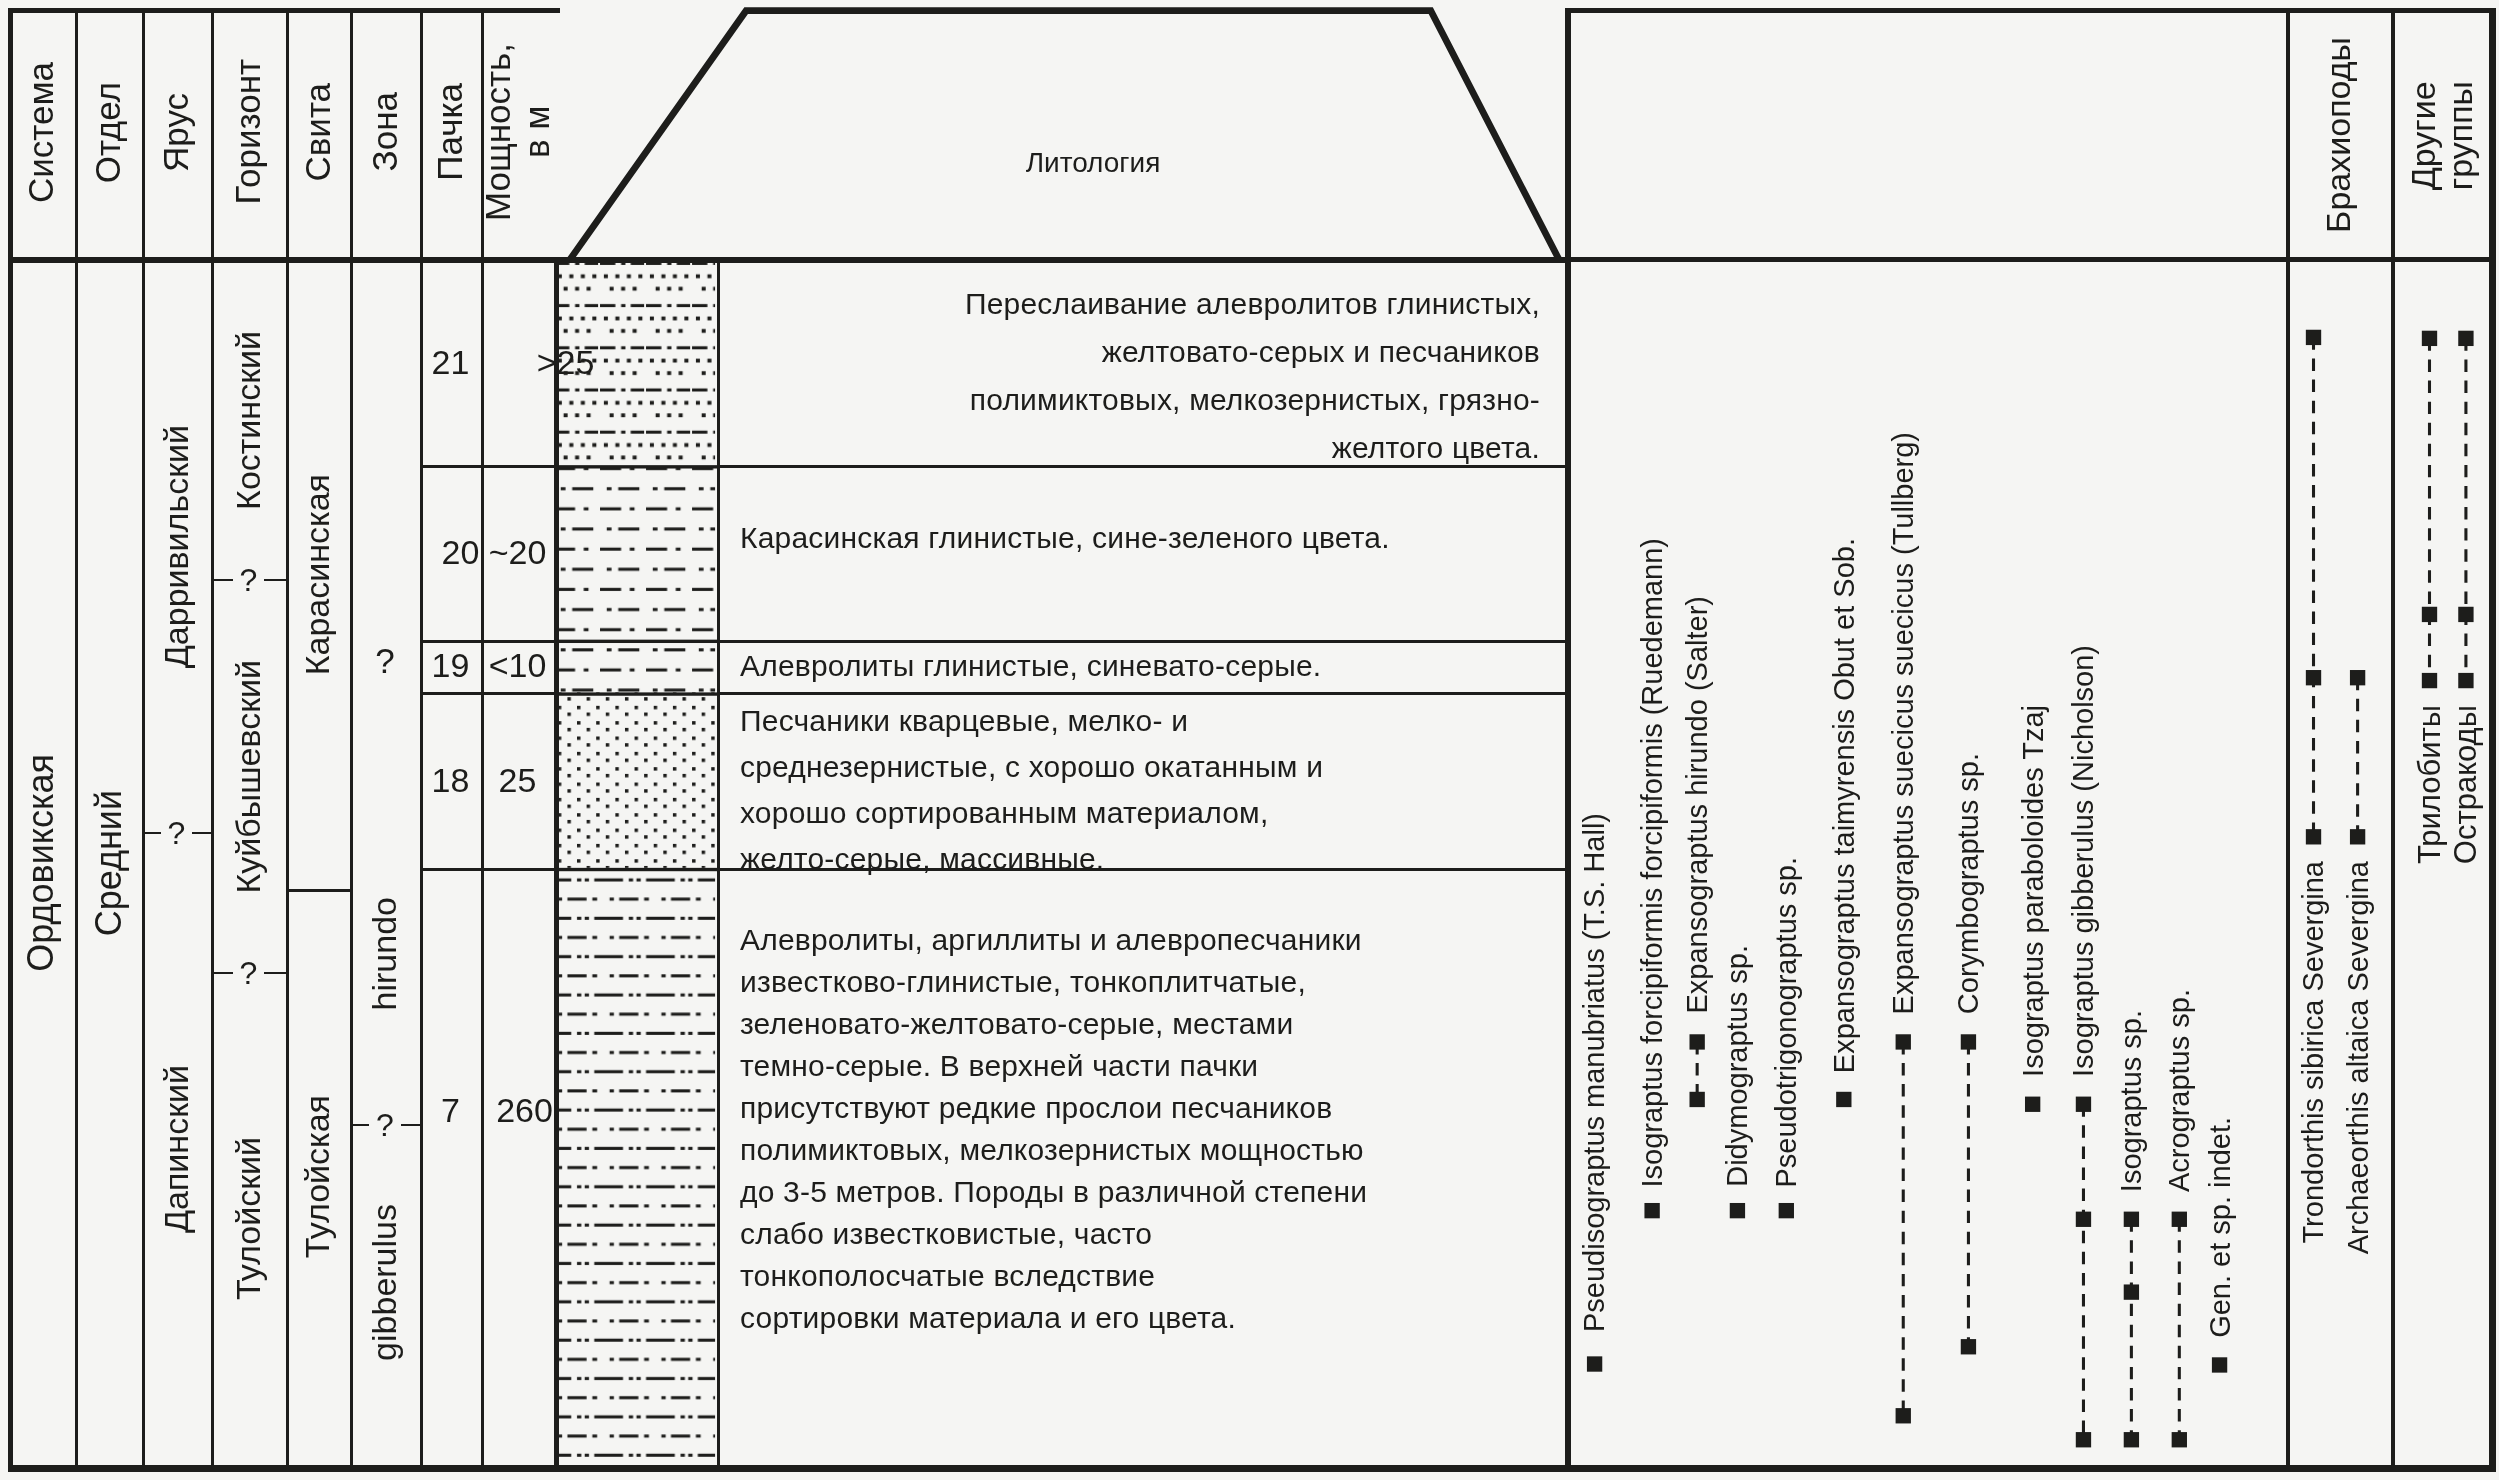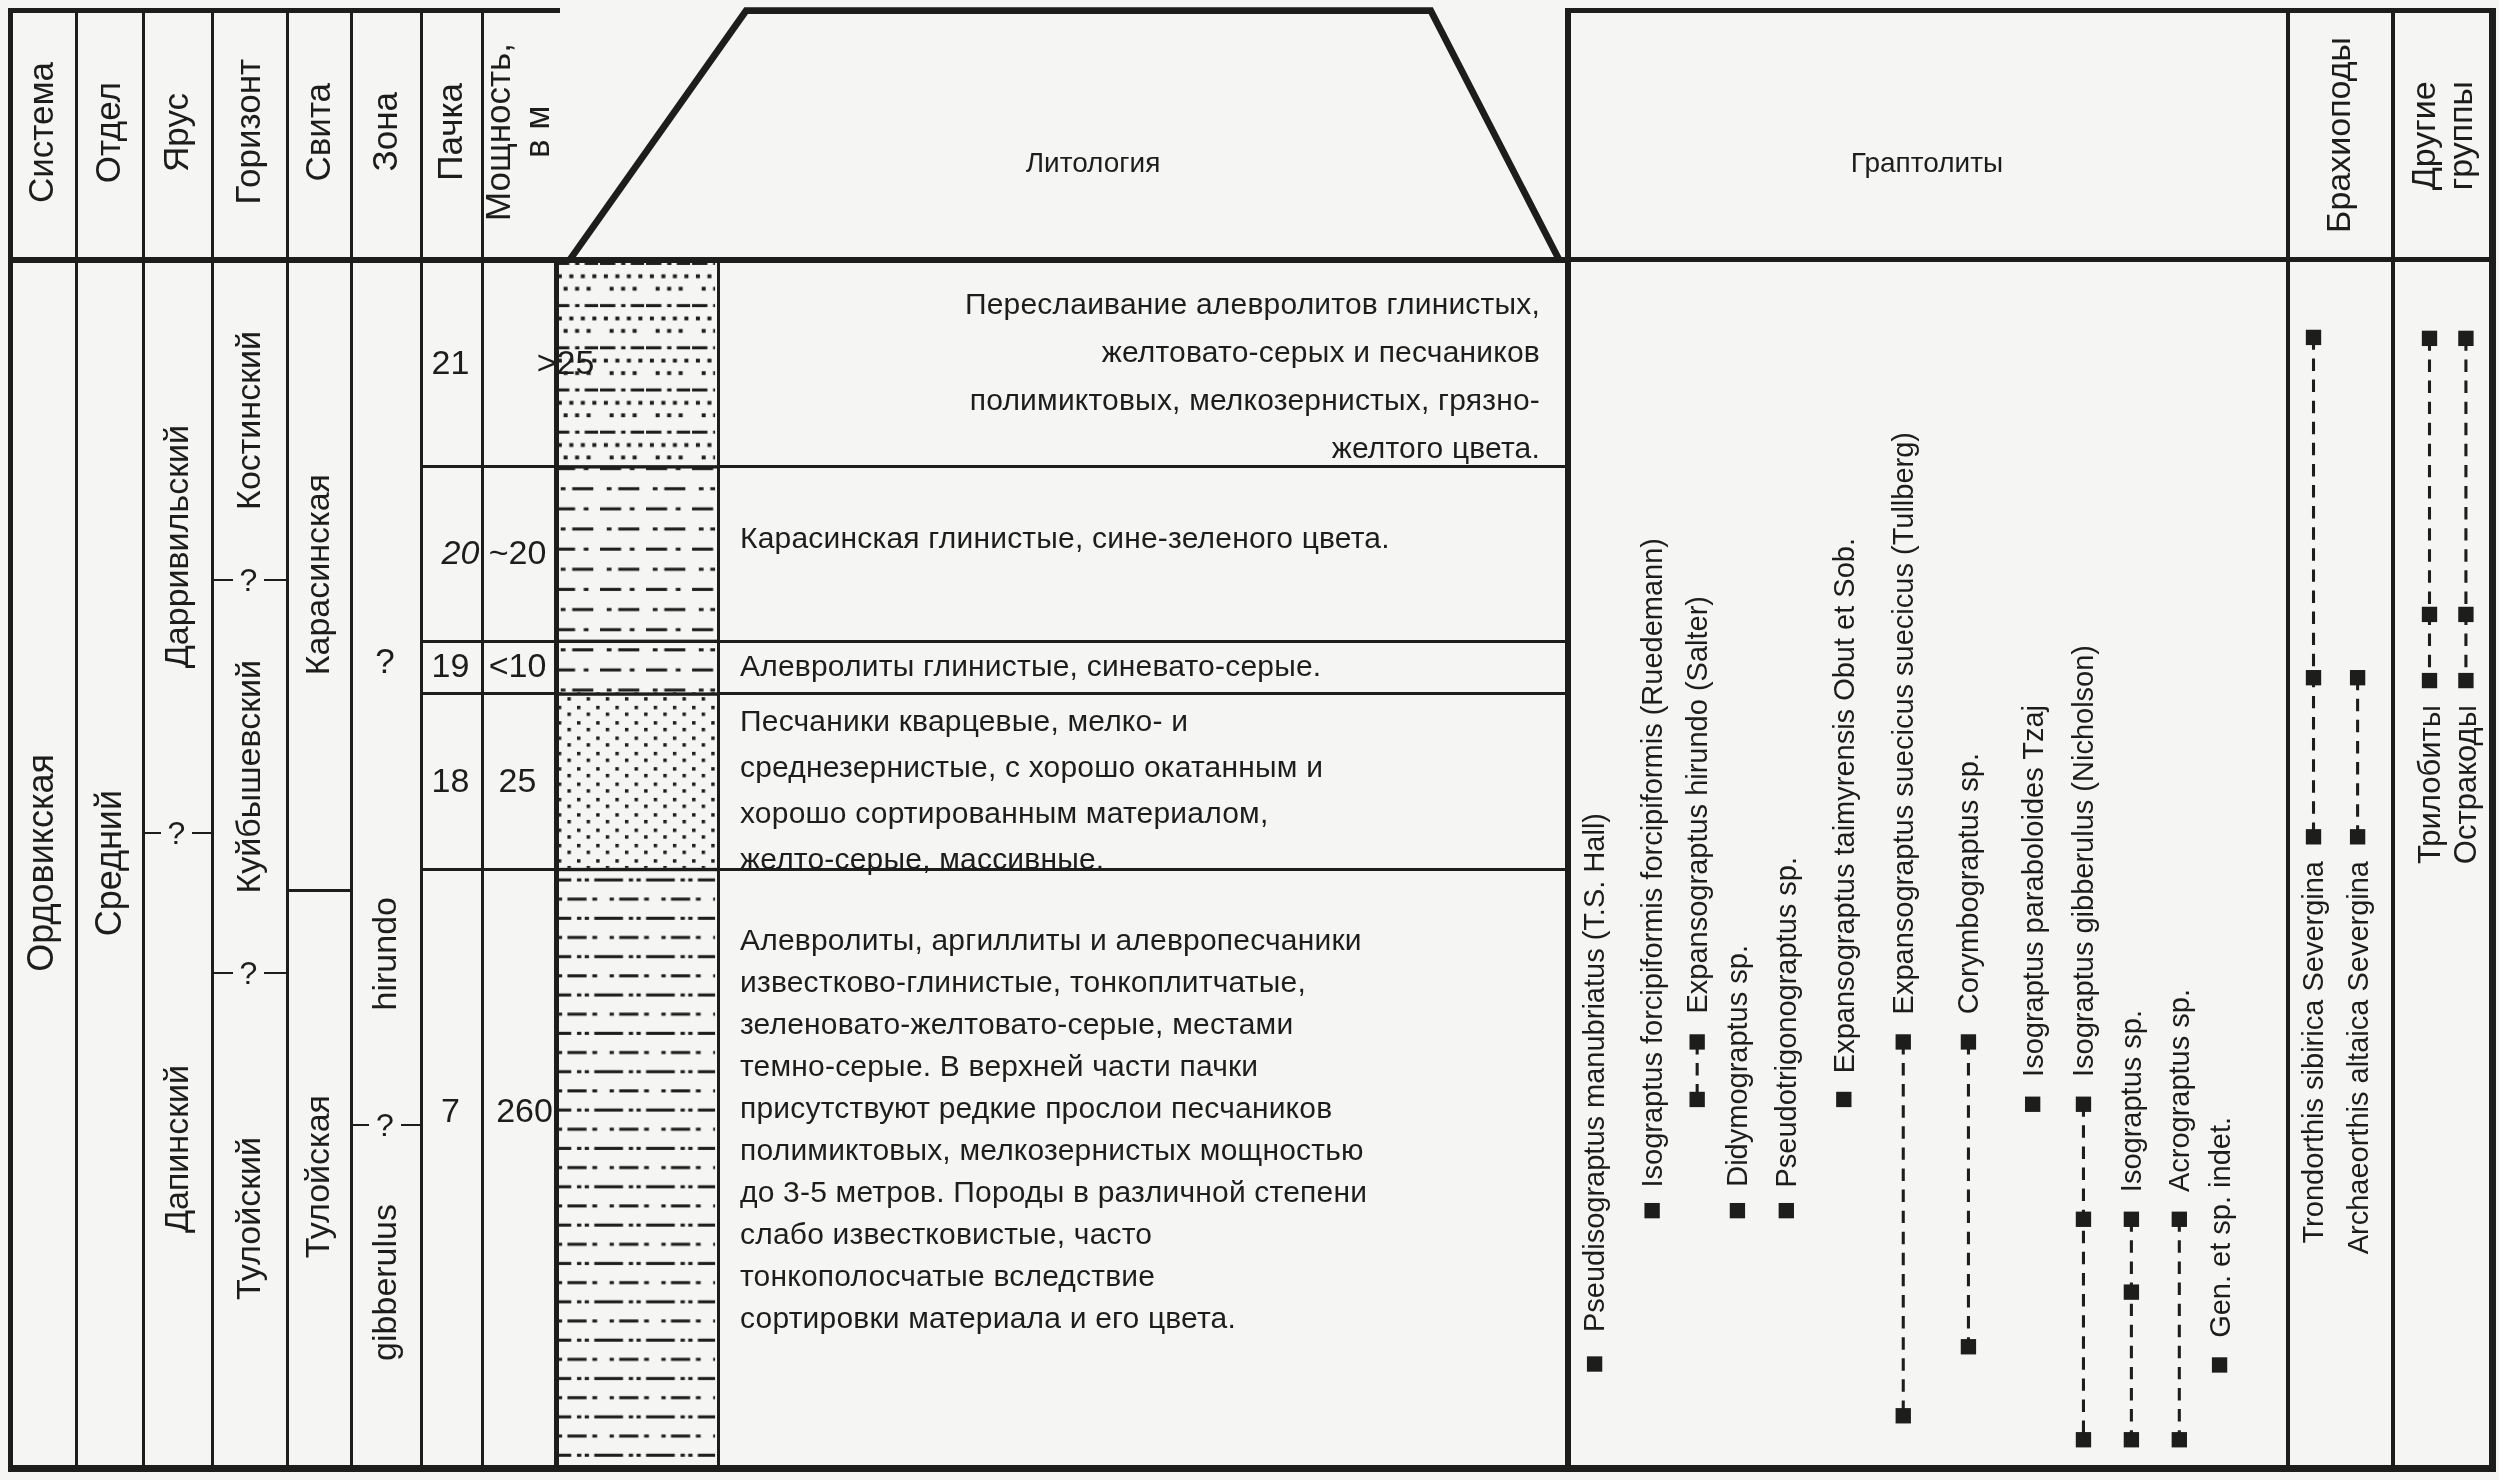--- a/index.html
+++ b/index.html
@@ -72,21 +72,20 @@
         <rect x="0" y="637" width="170" height="3.5" fill="#1d1d1b"></rect>
         <rect x="2" y="637" width="166" height="623" fill="url(#p-mix)"></rect>
       </g>
   </svg>
 
   <svg style="left:0;top:0;" width="2500" height="288" viewBox="0 0 2607 300">
     <path d="M594,271 L778,11 L1492,11 L1626,271" fill="none" stroke="#1d1d1b" stroke-width="7"></path>
   </svg>
   <div class="bigtitle" style="left:901px;top:134px;width:384px;height:58px;">Литология</div>
 
-  <div class="bigtitle" style="left:1735px;top:134px;width:384px;height:58px;">Граптолиты</div>
   <div class="cell" style="left:2286px;top:13.4px;width:105px;height:244px;">
     <span class="vt vt-c" style="font-size:34px;">Брахиоподы</span>
   </div>
   <div class="cell" style="left:2391px;top:13.4px;width:102px;height:244px;">
     <span class="vt vt-c" style="font-size:34px;">Другие
 группы</span>
   </div>
 
   <div id="header-cells">
       <div class="cell" style="left: 7.7px; top: 7.7px; width: 67px; height: 249px;">
@@ -176,21 +175,21 @@
     </div>
   <div id="bed-cells">
       <div class="num" style="left: 420px; top: 339px; width: 61px; height: 46px;">21</div>
       <div class="num" style="left: 481px; top: 339px; width: 73px; height: 46px; margin-left: 48px;">&gt;25</div>
       <div class="desc" style="left: 740px; top: 280px; width: 800px; line-height: 48px; text-align: right;">Переслаивание алевролитов глинистых,
 желтовато-серых и песчаников
 полимиктовых, мелкозернистых, грязно-
 желтого цвета.</div>
       <div class="ln" style="left: 420px; top: 465px; width: 134px; height: 2.9px;"></div>
       <div class="ln" style="left: 717px; top: 465px; width: 848px; height: 2.9px;"></div>
-      <div class="num" style="left: 420px; top: 529px; width: 81px; height: 46px; font-style: italic;">20</div>
+      <div class="num" style="left: 420px; top: 529px; width: 81px; height: 46px;">20</div>
       <div class="num" style="left: 481px; top: 529px; width: 73px; height: 46px;">~20</div>
       <div class="desc" style="left: 740px; top: 516px; width: 800px; line-height: 44px;">Карасинская глинистые, сине-зеленого цвета.</div>
       <div class="ln" style="left: 420px; top: 640px; width: 134px; height: 2.9px;"></div>
       <div class="ln" style="left: 717px; top: 640px; width: 848px; height: 2.9px;"></div>
       <div class="num" style="left: 420px; top: 642px; width: 61px; height: 46px;">19</div>
       <div class="num" style="left: 481px; top: 642px; width: 73px; height: 46px;">&lt;10</div>
       <div class="desc" style="left: 740px; top: 644px; width: 800px; line-height: 44px;">Алевролиты глинистые, синевато-серые.</div>
       <div class="ln" style="left: 420px; top: 692px; width: 134px; height: 2.9px;"></div>
       <div class="ln" style="left: 717px; top: 692px; width: 848px; height: 2.9px;"></div>
       <div class="num" style="left: 420px; top: 757px; width: 61px; height: 46px;">18</div>

